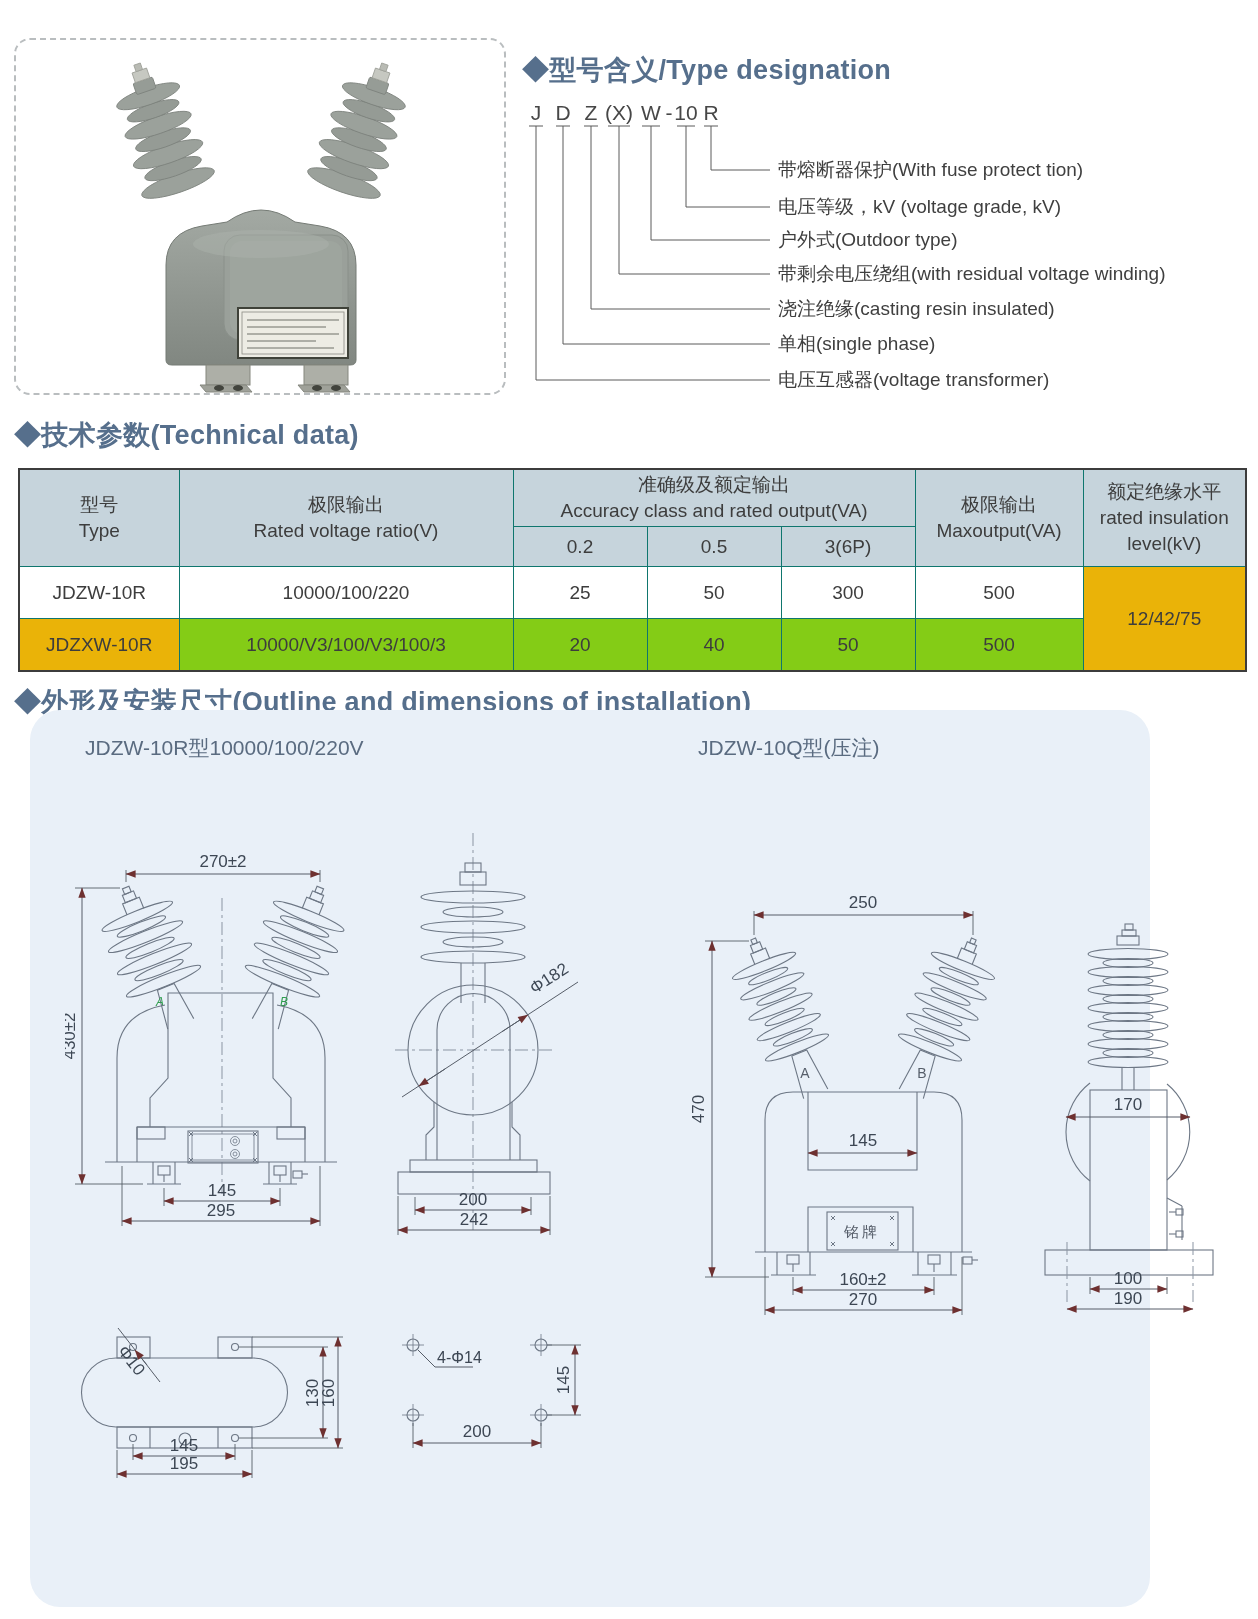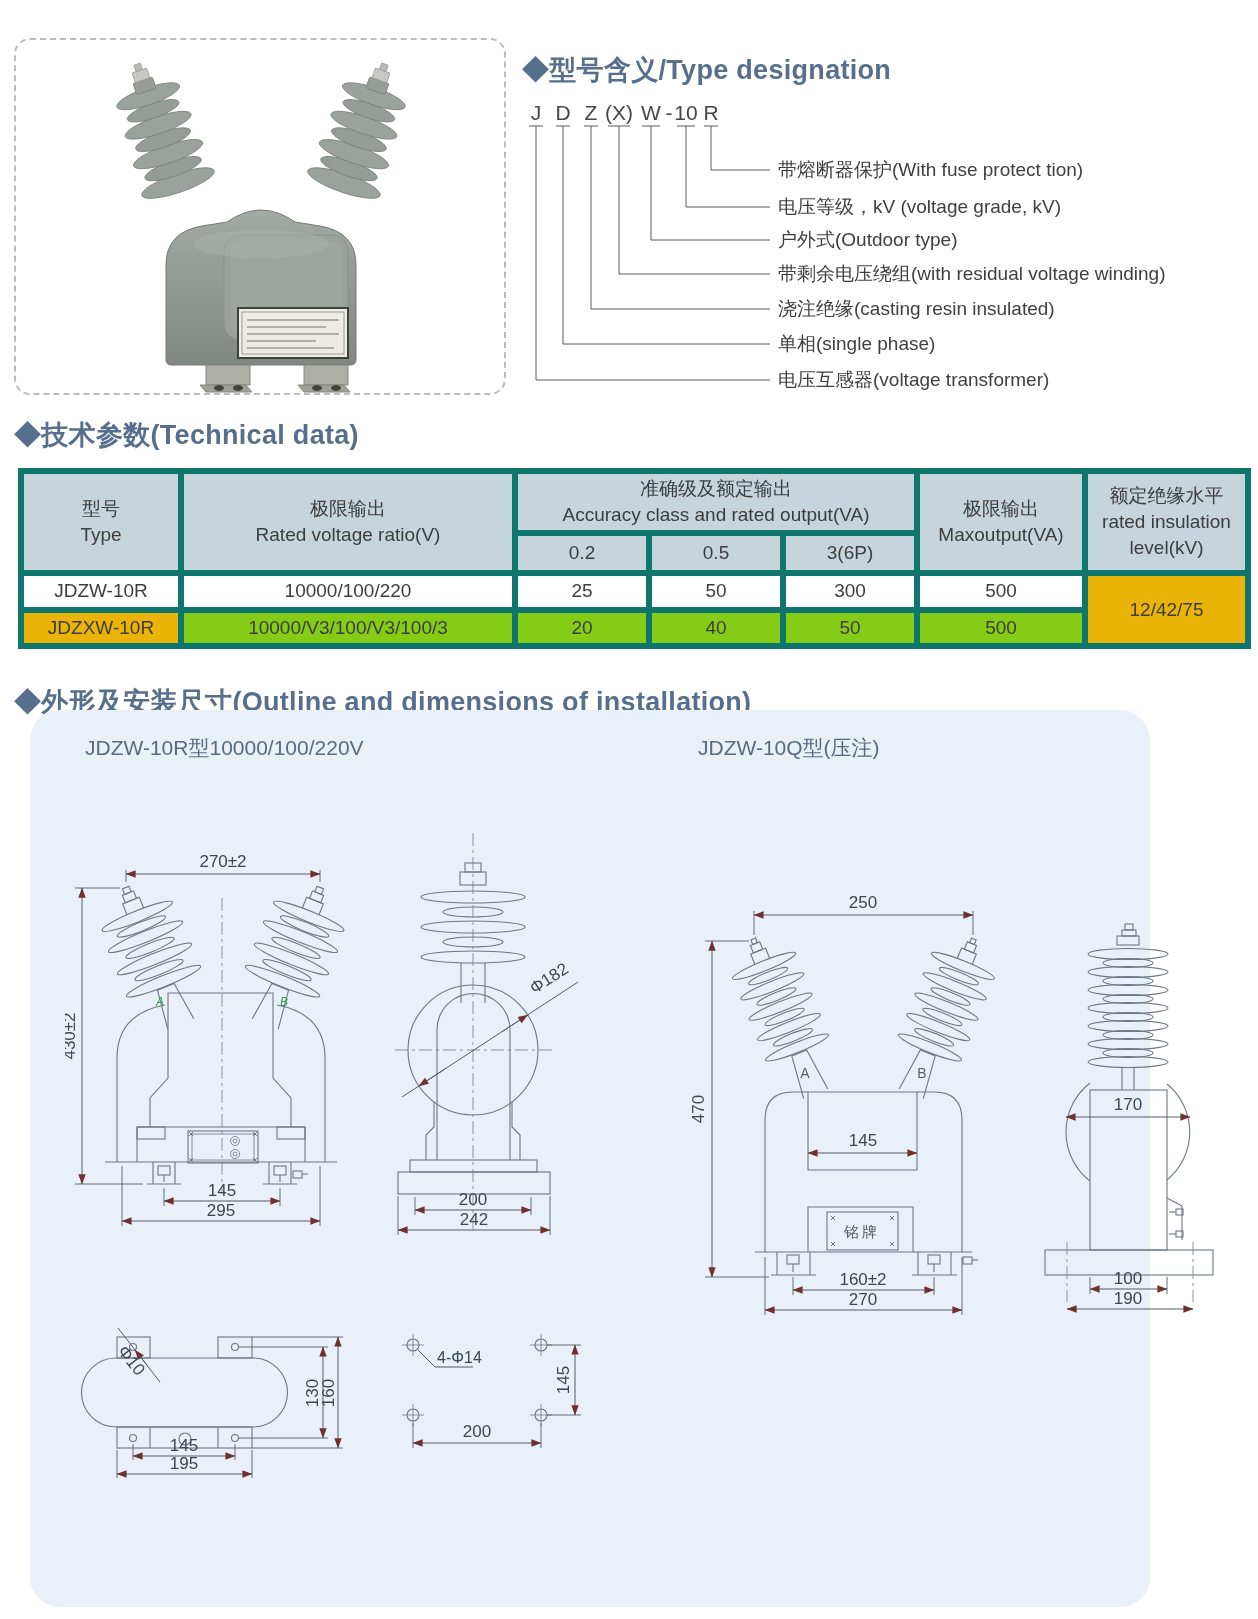--- a/index.html
+++ b/index.html
@@ -25,27 +25,27 @@
   .code-letter { font-size:21px; fill:#474747; text-anchor:middle; }
   .tree-line { stroke:#5a5a5a; stroke-width:1; fill:none; }
   .tree-label { font-size:19px; fill:#3f3f3f; }
 
   
   table.ttable {
     position:absolute; left:18px; top:468px; width:1227px;
     border-collapse:collapse; table-layout:fixed; border:2px solid #3c3c3c;
   }
   .ttable th, .ttable td {
-    border:6px solid #0f766e; text-align:center; vertical-align:middle;
+    border:1px solid #0f766e; text-align:center; vertical-align:middle;
     font-weight:normal; font-size:19px; color:#3d3d3d; line-height:1.38; padding:2px 4px;
   }
   .ttable th { background:#c6d4dc; }
   .ttable tr.hrow  { height:48px; }
   .ttable tr.hrow2 { height:40px; }
-  .ttable tr.drow  { height:32px; }
+  .ttable tr.drow  { height:52px; }
   .ttable tr.tint td { background:#84cc16; }
   .ttable tr.tint td.first, .ttable td.ins-cell { background:#eab308; }
 
   
   .panel {
     position:absolute; left:30px; top:710px; width:1120px; height:897px;
     background:#e9f0f8; border-radius:30px;
   }
   .panel .dlabel {
     position:absolute; font-size:21px; color:#5a6b80; white-space:nowrap;

